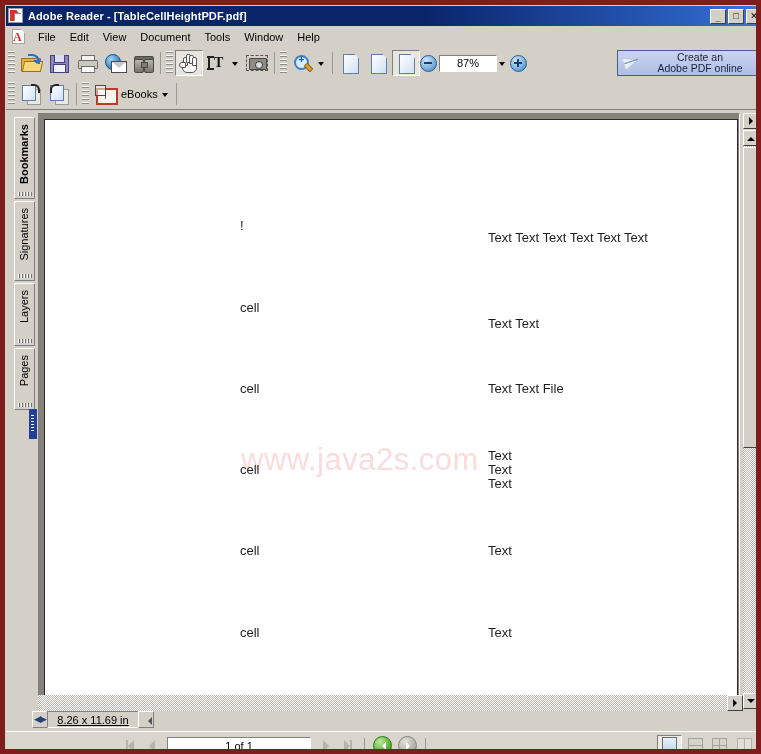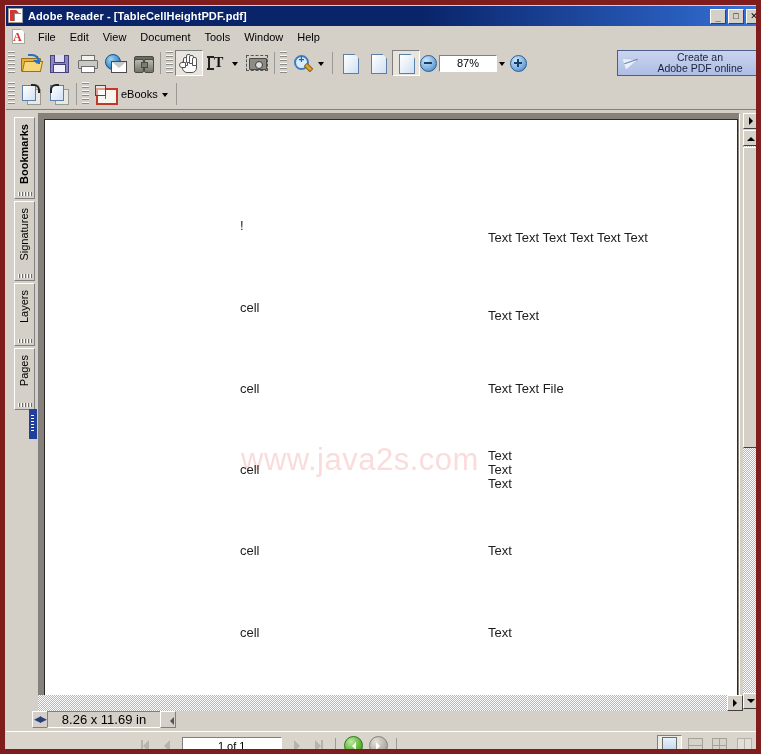--- a/index.html
+++ b/index.html
@@ -555,28 +555,29 @@
     border-color: #ffffff #808080 #808080 #ffffff;
     box-sizing: border-box;
     display: flex; align-items: center; justify-content: center;
     cursor: default;
     flex: none;
   }
   .sizegrip .dbl {
     color: #2a3f7a; font-size: 9px; line-height: 9px; letter-spacing: -1px;
   }
   .sizelabel {
-    width: 114px; height: 17px;
+    width: 92px; height: 17px;
     background: #d4d0c8;
     border: 1px solid;
     border-color: #808080 #ffffff #ffffff #808080;
     box-sizing: border-box;
-    font-size: 13px; color: #000;
+    font-size: 11px; color: #000;
     display: flex; align-items: center; justify-content: center;
     margin-left: -1px;
+    text-decoration: underline;
   }
   .sizegrip2 {
     width: 16px; height: 17px;
     background: #d4d0c8;
     border: 1px solid;
     border-color: #ffffff #808080 #808080 #ffffff;
     box-sizing: border-box;
     position: relative;
     margin-left: -1px;
     cursor: default;
@@ -603,21 +604,21 @@
     position: relative; cursor: default; flex: none;
   }
   .tri { width: 0; height: 0; border: 6px solid transparent; }
   .tri-left  { border-right-color: #6f6f68; border-left-width: 0; }
   .tri-right { border-left-color: #6f6f68; border-right-width: 0; }
   .tri.dim-left  { border-right-color: #b7b3ab; }
   .tri.dim-right { border-left-color: #b7b3ab; }
   .bar-end { width: 2px; height: 12px; background: #6f6f68; }
   .bar-end.dim { background: #b7b3ab; }
   .pagefield {
-    width: 100px; height: 18px;
+    width: 144px; height: 18px;
     background: #ffffff;
     border: 1px solid;
     border-color: #808080 #ffffff #ffffff #808080;
     box-sizing: border-box;
     font-size: 11px; color: #000;
     display: flex; align-items: center; justify-content: center;
     margin: 0 4px;
     cursor: text;
   }
   .divider-v { width: 1px; height: 16px; background: #9a9a96; margin: 0 5px; }
@@ -879,21 +880,21 @@
   <div class="navpane-grip"></div>
 
   <div class="docarea">
     <div class="page">
       <div class="watermark">www.java2s.com</div>
 
       <div class="pdf-row pdf-left" style="top:98px;">!</div>
       <div class="pdf-row pdf-right" style="top:110px;">Text Text Text Text Text Text</div>
 
       <div class="pdf-row pdf-left" style="top:180px;">cell</div>
-      <div class="pdf-row pdf-right" style="top:188px;">Text Text</div>
+      <div class="pdf-row pdf-right" style="top:196px;">Text Text</div>
 
       <div class="pdf-row pdf-left" style="top:261px;">cell</div>
       <div class="pdf-row pdf-right" style="top:261px;">Text Text File</div>
 
       <div class="pdf-row pdf-left" style="top:342px;">cell</div>
       <div class="pdf-row pdf-right" style="top:328px;">Text</div>
       <div class="pdf-row pdf-right" style="top:342px;">Text</div>
       <div class="pdf-row pdf-right" style="top:356px;">Text</div>
 
       <div class="pdf-row pdf-left" style="top:423px;">cell</div>

